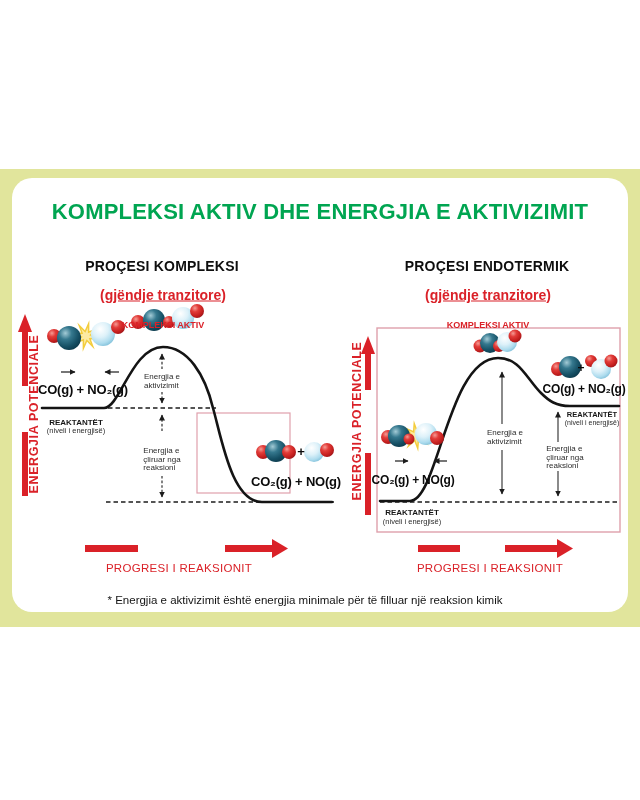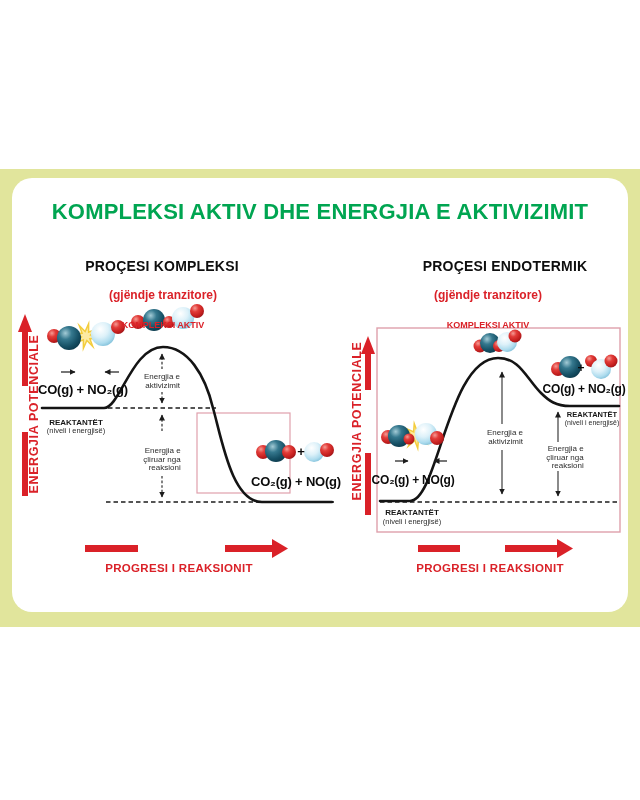--- a/index.html
+++ b/index.html
@@ -3,27 +3,27 @@
 <meta charset="utf-8">
 <style>
   html,body{margin:0;padding:0;background:#ffffff;}
   .stage{position:relative;width:640px;height:796px;background:#ffffff;overflow:hidden;
          font-family:"Liberation Sans",sans-serif;}
   .band{position:absolute;left:0;top:169px;width:640px;height:458px;background:#e1e59c;}
   .card{position:absolute;left:12px;top:178px;width:616px;height:434px;background:#ffffff;border-radius:20px;}
   svg.draw{position:absolute;left:0;top:0;}
   .abs{position:absolute;transform:translate(-50%,-50%);white-space:nowrap;}
   .rot{transform:translate(-50%,-50%) rotate(-90deg);}
-  .ml{white-space:pre-line;text-align:right;}
+  .ml{white-space:pre-line;text-align:left;}
   .title{color:#00a551;font-weight:bold;font-size:22px;letter-spacing:.2px;}
   .hdr{color:#0e0e0e;font-weight:bold;font-size:14px;letter-spacing:.2px;}
   .redsub{color:#da2128;font-weight:bold;font-size:9px;line-height:9px;margin-top:40px;}
-  .redsub2{color:#da2128;font-weight:bold;font-size:12px;line-height:9px;}
+  .redsub2{color:#da2128;font-weight:bold;font-size:14px;line-height:9px;text-decoration:underline;}
   .yaxis{color:#da2128;font-weight:bold;font-size:12.5px;letter-spacing:.6px;}
-  .xaxis{color:#da2128;font-weight:bold;font-size:11.5px;letter-spacing:.3px;}
+  .xaxis{color:#da2128;font-weight:normal;font-size:11.5px;letter-spacing:.3px;}
   .formula{color:#0b0b0b;font-weight:bold;font-size:13px;letter-spacing:-.2px;}
   .formula2{color:#0b0b0b;font-weight:bold;font-size:12px;letter-spacing:-.2px;}
   .small{color:#2c2c2c;font-size:8px;line-height:8.5px;}
   .smallb{color:#161616;font-weight:bold;font-size:8px;}
   .tiny{color:#2c2c2c;font-size:7.5px;}
   .tinyb{color:#161616;font-weight:bold;font-size:7.5px;}
   .tiny2{color:#2c2c2c;font-size:7px;}
   .foot{color:#141414;font-size:11.5px;}
 </style>
 </head>
@@ -159,21 +159,21 @@
         <rect x="418" y="545" width="42" height="7"></rect>
         <rect x="505" y="545" width="52" height="7"></rect>
         <polygon points="557,539 557,558 573,548.5"></polygon>
       </g>
     </g>
   </svg>
 
   <div class="abs title" style="left:320px;top:212px;">KOMPLEKSI AKTIV DHE ENERGJIA E AKTIVIZIMIT</div>
 
   <div class="abs hdr" style="left:162px;top:266px;">PROÇESI KOMPLEKSI</div>
-  <div class="abs hdr" style="left:487px;top:266px;margin-left:18px;">PROÇESI ENDOTERMIK</div>
+  <div class="abs hdr" style="left:487px;top:266px;">PROÇESI ENDOTERMIK</div>
 
   <div class="abs redsub" style="left:163px;top:285px;">KOMPLEKSI AKTIV</div>
   <div class="abs redsub2" style="left:163px;top:295px;">(gjëndje tranzitore)</div>
   <div class="abs redsub" style="left:488px;top:285px;">KOMPLEKSI AKTIV</div>
   <div class="abs redsub2" style="left:488px;top:295px;">(gjëndje tranzitore)</div>
 
   <div class="abs rot yaxis" style="left:34px;top:414px;">ENERGJIA POTENCIALE</div>
   <div class="abs rot yaxis" style="left:357px;top:421px;">ENERGJIA POTENCIALE</div>
 
   <div class="abs formula" style="left:83px;top:389px;">CO(g) + NO₂(g)</div>
@@ -195,13 +195,14 @@
 aktivizimit</div>
   <div class="abs formula2" style="left:581px;top:368px;">+</div>
   <div class="abs formula2" style="left:584px;top:389px;">CO(g) + NO₂(g)</div>
   <div class="abs tinyb" style="left:592px;top:414px;">REAKTANTËT</div>
   <div class="abs tiny2" style="left:592px;top:422px;">(niveli i energjisë)</div>
   <div class="abs small ml" style="left:565px;top:458px;">Energjia e
 çliruar nga
 reaksioni</div>
   <div class="abs xaxis" style="left:490px;top:568px;">PROGRESI I REAKSIONIT</div>
 
+  <div class="abs foot" style="left:305px;top:600px;">* Energjia e aktivizimit është energjia minimale për të filluar një reaksion kimik</div>
 </div>
 
 </body></html>

